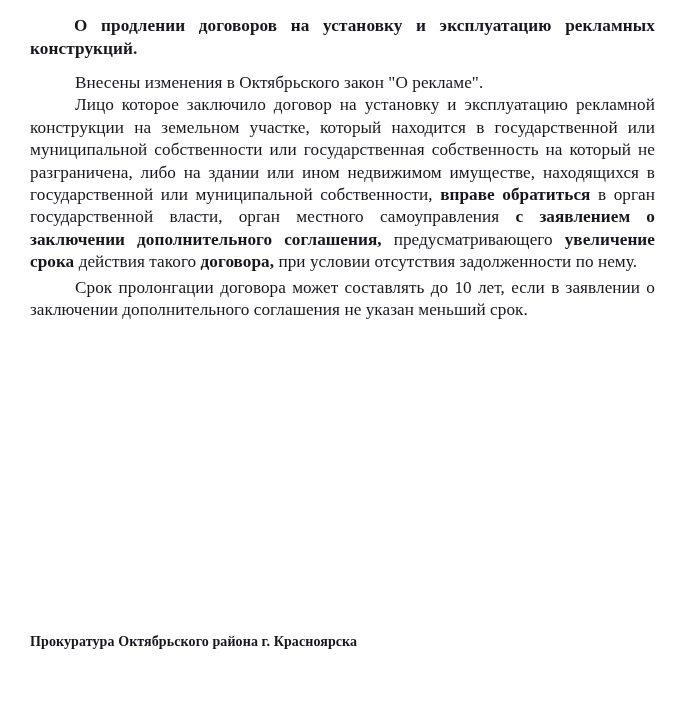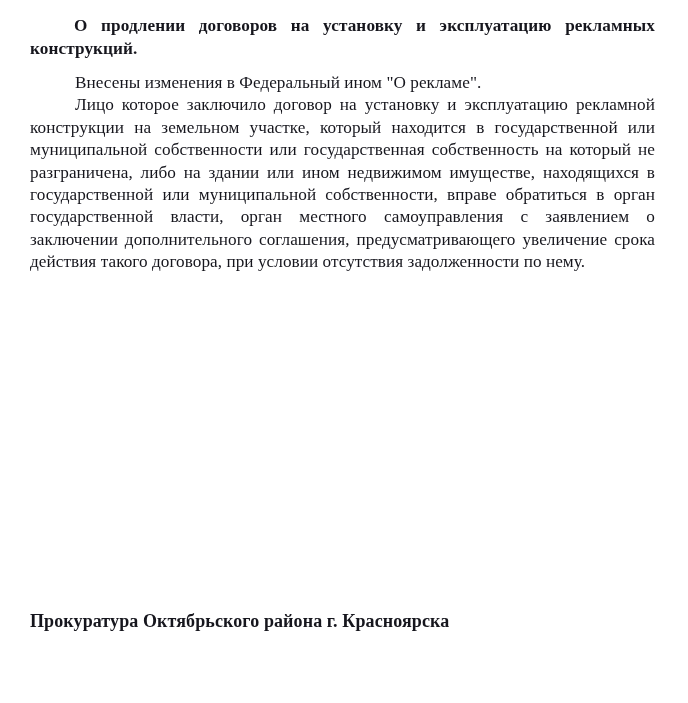--- a/index.html
+++ b/index.html
@@ -38,44 +38,45 @@
   .para {
     font-size: 17.2px;
     line-height: 22.4px;
     text-align: justify;
     text-align-last: left;
     text-indent: 45px;
     margin: 0;
     letter-spacing: 0.05px;
   }
   .para b {
-    font-weight: normal;
+    font-weight: bold;
   }
   .gap-sm { height: 3px; }
   .gap-md { height: 7px; }
   .signature {
     position: absolute;
     left: 30px;
-    top: 610px;
-    font-size: 18px;
+    top: 631px;
+    font-size: 14px;
     font-weight: bold;
     line-height: 22px;
     letter-spacing: 0.1px;
   }
 </style>
 </head>
 <body style="background: rgb(255, 255, 255); color: rgb(22, 22, 29);">
 
 <div class="page">
 
   <h1 class="doc-title">О продлении договоров на установку и эксплуатацию рекламных конструкций.</h1>
 
   <div class="spacer-after-title"></div>
 
-  <p class="para" id="para-0"><span>Внесены изменения в Федеральный ином "О рекламе".</span></p>
+  <p class="para" id="para-0"><span>Внесены изменения в Октябрьского закон "О рекламе".</span></p>
   <p class="para" id="para-1"><span>Лицо которое заключило договор на установку и эксплуатацию рекламной конструкции на земельном участке, который находится в государственной или муниципальной собственности или государственная собственность на который не разграничена, либо на здании или ином недвижимом имуществе, находящихся в государственной или муниципальной собственности, </span><b>вправе обратиться</b><span> в орган государственной власти, орган местного самоуправления </span><b>с заявлением о заключении дополнительного соглашения,</b><span> предусматривающего </span><b>увеличение срока</b><span> действия такого </span><b>договора,</b><span> при условии отсутствия задолженности по нему.</span></p>
   <div class="gap-sm"></div>
+  <p class="para" id="para-3"><span>Срок пролонгации договора может составлять до 10 лет, если в заявлении о заключении дополнительного соглашения не указан меньший срок.</span></p>
   <div class="gap-md"></div>
   <div class="gap-sm"></div>
 
   <div class="signature">Прокуратура Октябрьского района г. Красноярска</div>
 
 </div>
 
 </body></html>

